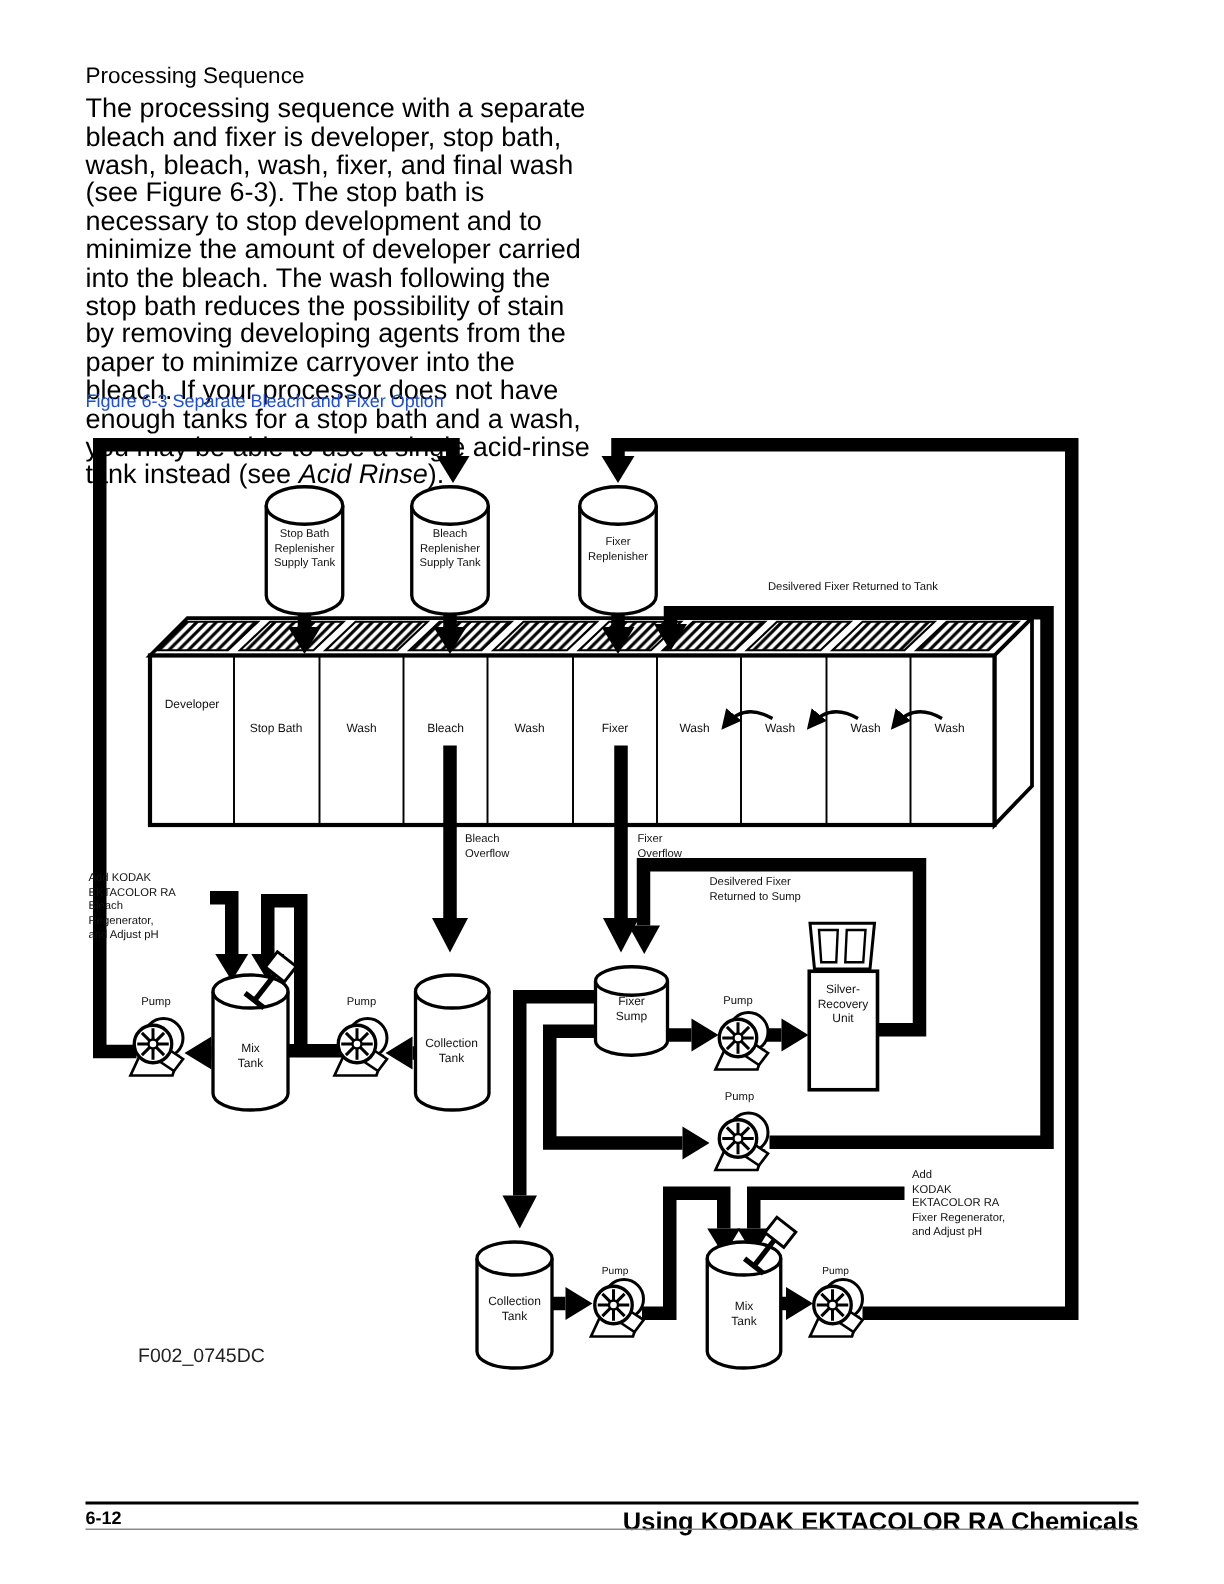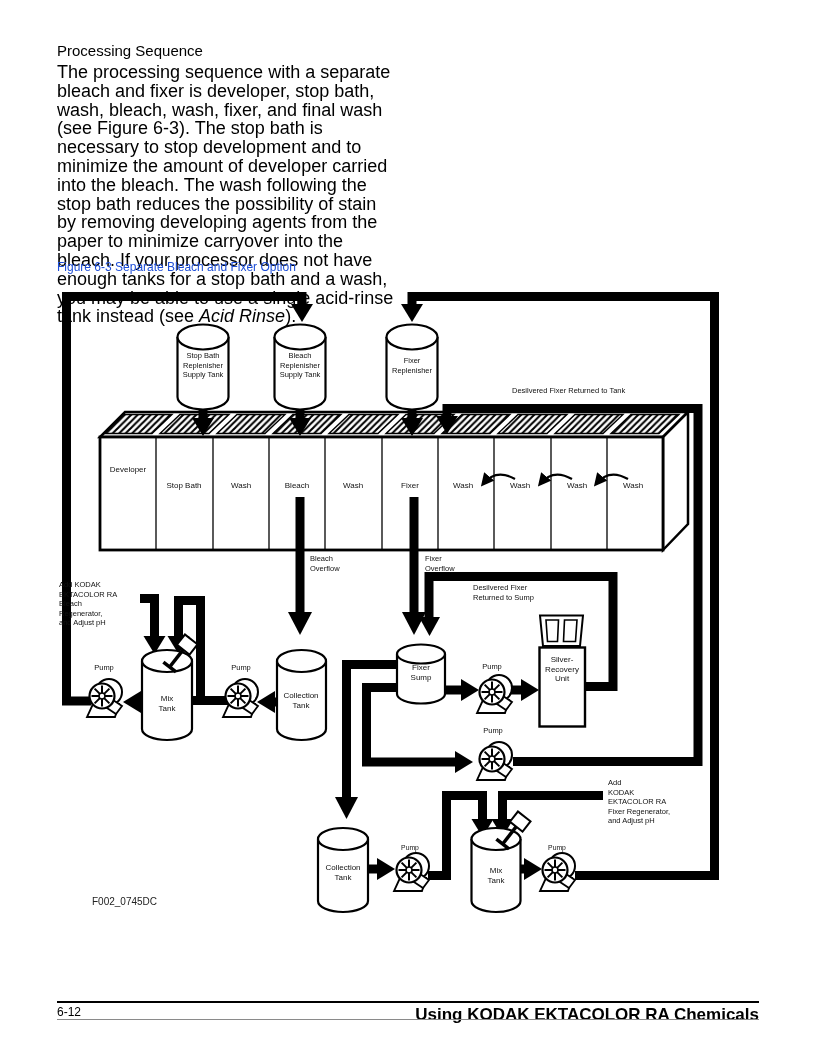--- a/index.html
+++ b/index.html
@@ -8,24 +8,24 @@
   .heading{position:absolute;left:57px;top:42px;font-size:15px;font-weight:normal;
            font-family:"Liberation Sans",sans-serif;}
   .bodytext{position:absolute;left:57px;top:63px;width:342px;
             font-family:Liberation Sans, sans-serif;font-size:18px;line-height:18.8px;}
   .caption{position:absolute;left:57px;top:260px;font-size:12px;color:#1d4ed8;}
   .dlabel{position:absolute;font-size:7.5px;line-height:9.5px;white-space:pre-line;color:#111;
           font-family:"Liberation Sans",sans-serif;}
   .c{transform:translateX(-50%);text-align:center;}
   .f8{font-size:8px;line-height:9.5px;}
   .f7{font-size:6.8px;line-height:8px;}
-  .figcode{position:absolute;left:63px;top:896px;font-size:10px;color:#222;padding-left:29px;}
+  .figcode{position:absolute;left:63px;top:896px;font-size:13px;color:#222;padding-left:29px;}
   .footer-line{position:absolute;left:57px;top:1001px;width:702px;height:2px;background:#000;}
   .footer-thin{position:absolute;left:57px;top:1019px;width:702px;height:1px;background:#8a8a8a;}
-  .footer-left{position:absolute;left:57px;top:1005px;font-size:12px;font-weight:normal;}
+  .footer-left{position:absolute;left:57px;top:1005px;font-size:12px;font-weight:bold;}
   .footer-right{position:absolute;right:57px;top:1005px;font-size:17px;font-weight:bold;}
   svg{position:absolute;left:0;top:0;}
   i{font-style:italic;}
 </style>
 </head>
 <body>
 
 <div class="page">
 
   <div class="heading">Processing Sequence</div>

